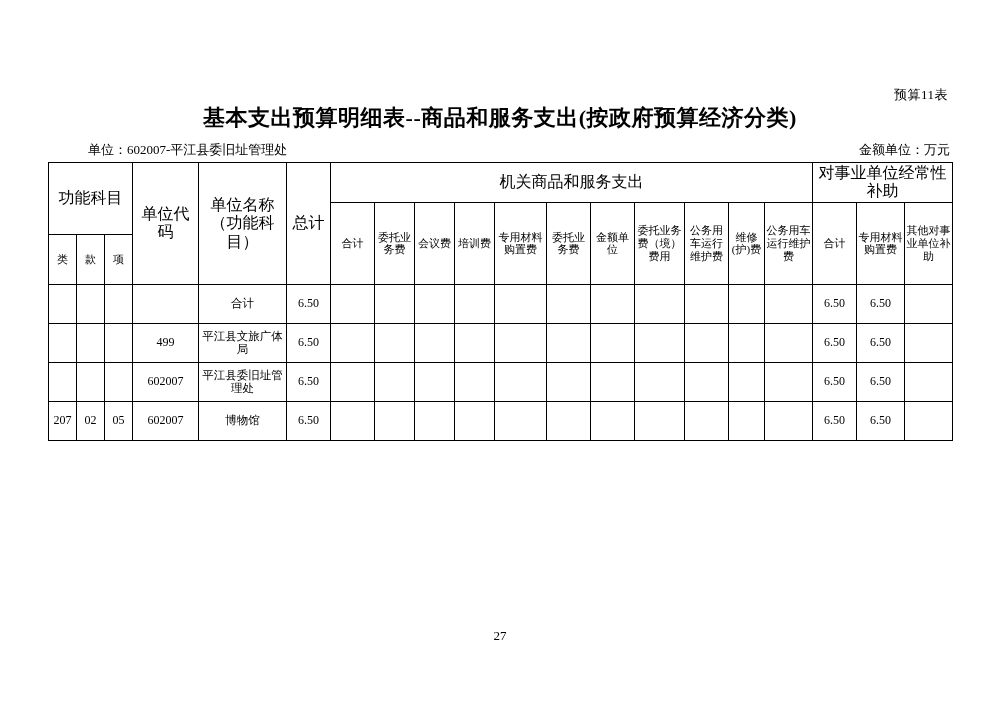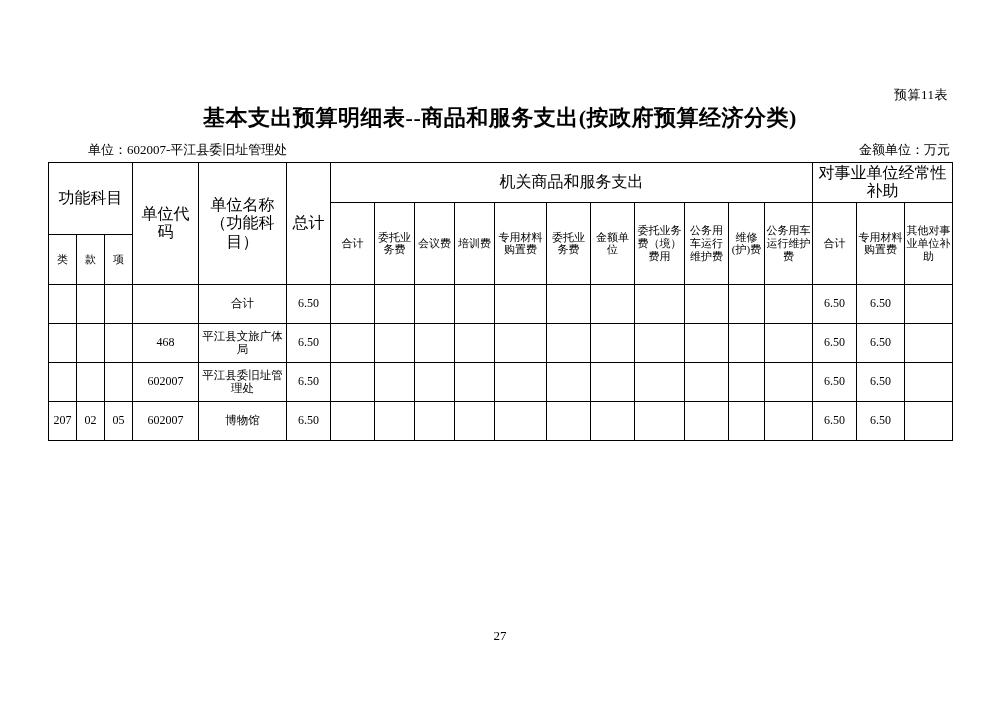--- a/index.html
+++ b/index.html
@@ -183,21 +183,21 @@
         <td class="data num"></td>
         <td class="data num"></td>
         <td class="data num">6.50</td>
         <td class="data num">6.50</td>
         <td class="data num"></td>
       </tr>
       <tr>
         <td class="data num"></td>
         <td class="data num"></td>
         <td class="data num"></td>
-        <td class="data num">468</td>
+        <td class="data num">499</td>
         <td class="data name">平江县文旅广体局</td>
         <td class="data num">6.50</td>
         <td class="data num"></td>
         <td class="data num"></td>
         <td class="data num"></td>
         <td class="data num"></td>
         <td class="data num"></td>
         <td class="data num"></td>
         <td class="data num"></td>
         <td class="data num"></td>

